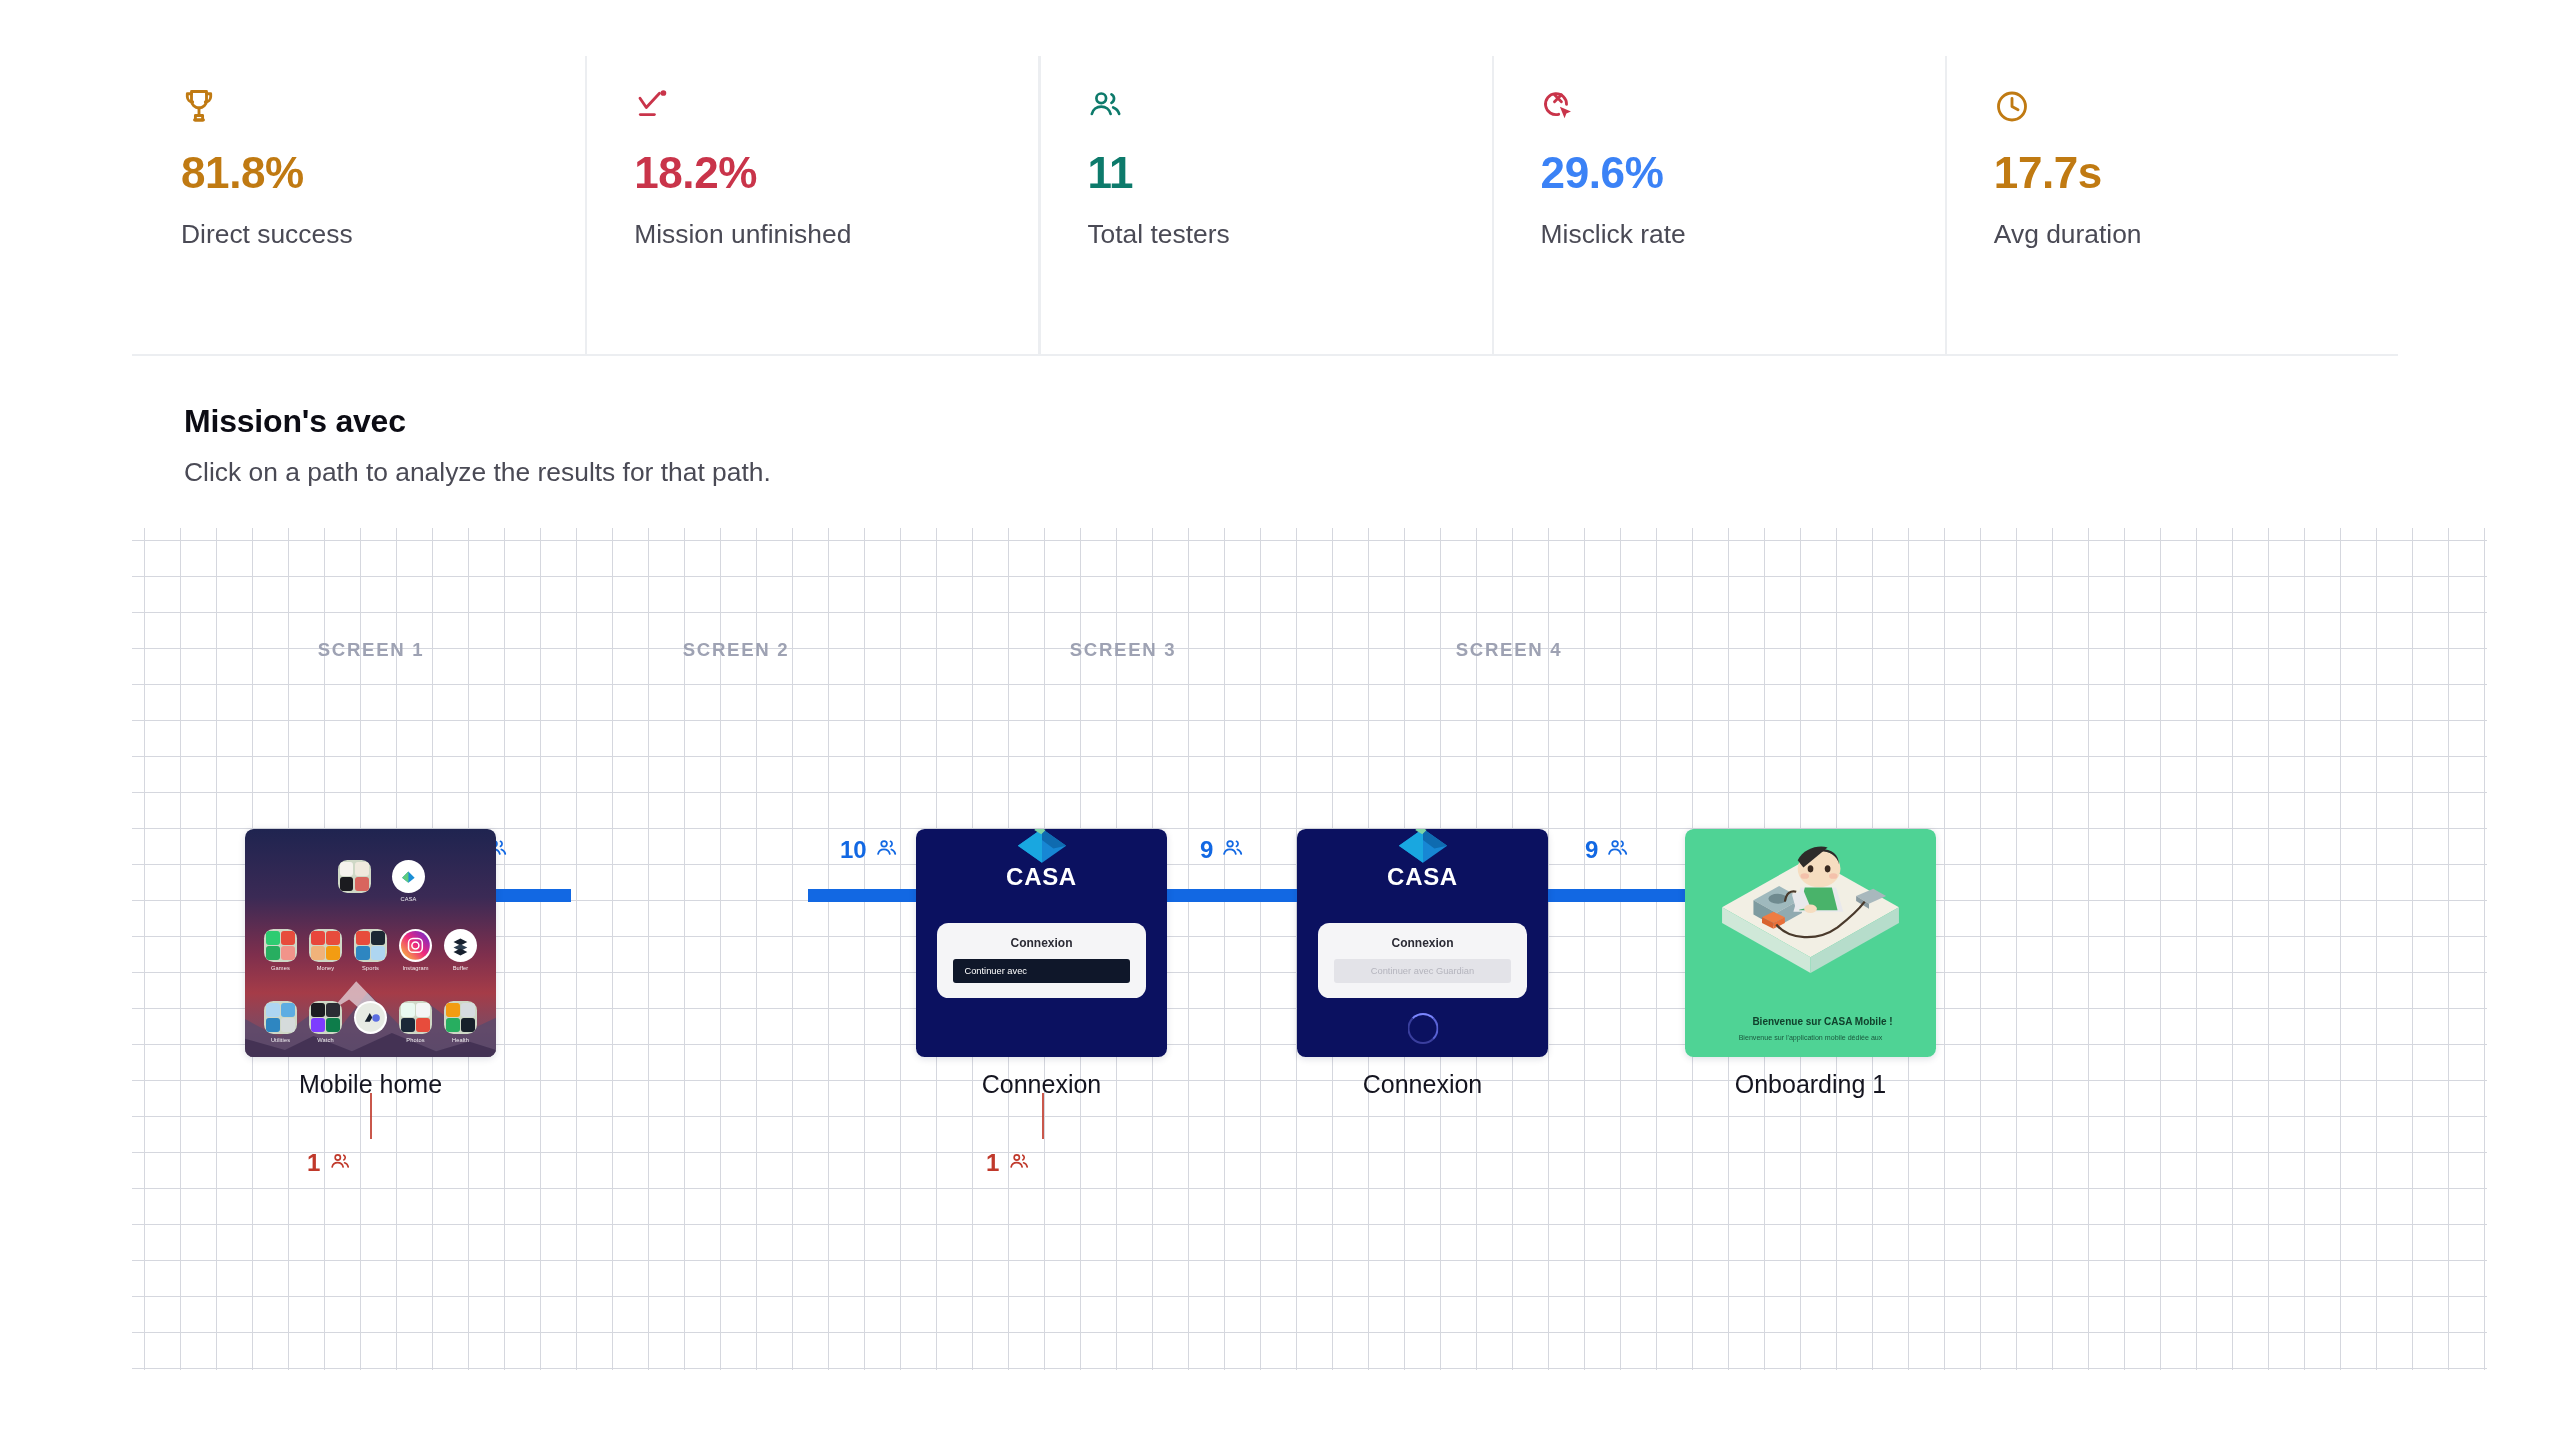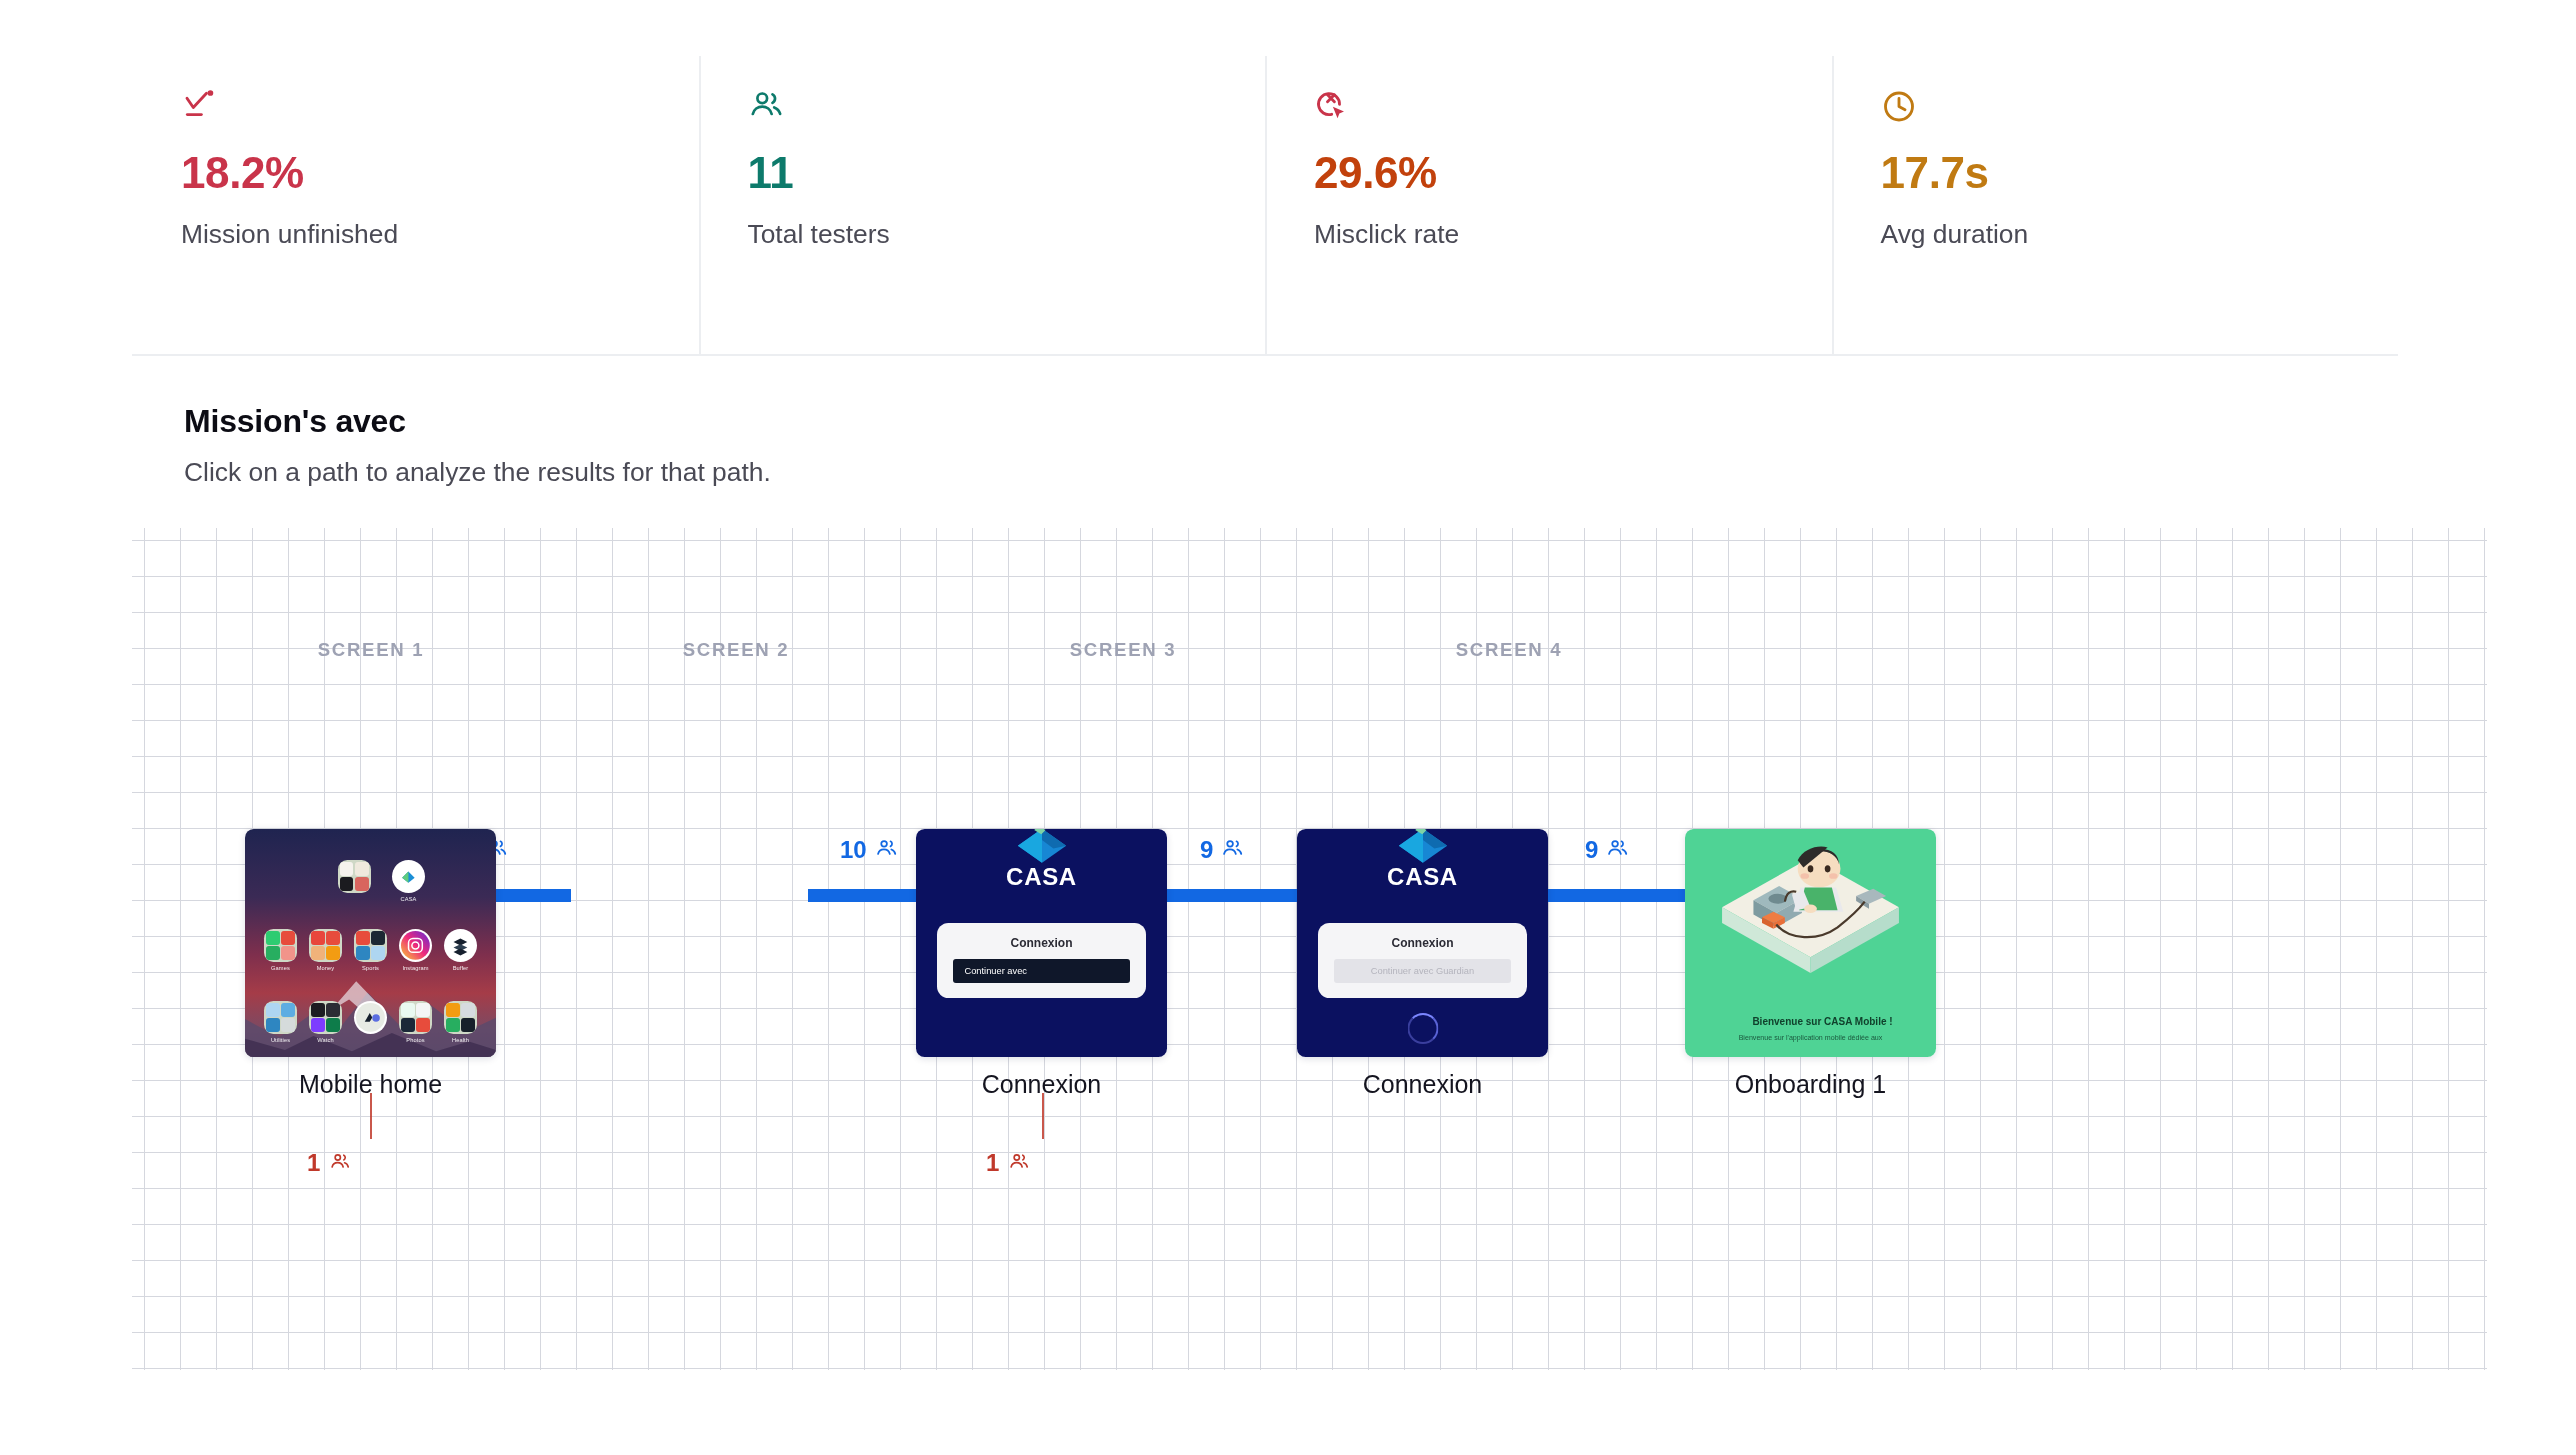--- a/index.html
+++ b/index.html
@@ -190,20 +190,34 @@
   .dot { width:17px; height:17px; border-radius:50%; flex:none; }
   .legend-lbl { font-size:23.5px; color:#14141f; }
 </style>
 </head>
 <body>
 
 <div class="page">
 
   <div class="kpi-bar">
 
+    <div class="kpi-card">
+      <div class="kpi-icon">
+        <svg width="36" height="40" viewBox="0 0 24 26" fill="none" stroke="#c07a12" stroke-width="1.9" stroke-linecap="round" stroke-linejoin="round">
+          <path d="M7 2h10v6a5 5 0 0 1-10 0V2z"></path>
+          <path d="M7 3.5H4.2v2A3.6 3.6 0 0 0 7.8 9"></path>
+          <path d="M17 3.5h2.8v2A3.6 3.6 0 0 1 16.2 9"></path>
+          <path d="M12 13v5"></path>
+            <path d="M9 21h6"></path>
+            <path d="M9.6 18h4.8v3H9.6z"></path>
+        </svg>
+      </div>
+      <div class="kpi-value" style="color:#c07a12">81.8%</div>
+      <div class="kpi-label">Direct success</div>
+    </div>
 
     <div class="kpi-card">
       <div class="kpi-icon">
         <svg width="36" height="40" viewBox="0 0 24 26" fill="none" stroke="#c9344a" stroke-width="1.9" stroke-linecap="round" stroke-linejoin="round">
           <path d="M4 6.5l4.2 6.2L17 3.2"></path>
           <circle cx="19.6" cy="3" r="1.9" fill="#c9344a" stroke="none"></circle>
           <path d="M4.2 17.4h9.4"></path>
         </svg>
       </div>
       <div class="kpi-value" style="color:#c9344a">18.2%</div>
@@ -224,21 +238,21 @@
     </div>
 
     <div class="kpi-card">
       <div class="kpi-icon">
         <svg width="36" height="40" viewBox="0 0 24 26" fill="none" stroke="#c9344a" stroke-width="1.9" stroke-linecap="round" stroke-linejoin="round">
           <path d="M17 10.6a7 7 0 1 0-5.2 6.6"></path>
           <path d="M9 4.2l4.6 4.6M13.6 4.2L9 8.8"></path>
           <path d="M12.6 12.2l7.4 3.2-3.1 1.2-1.2 3.2-3.1-7.6z" fill="#c9344a" stroke="none"></path>
         </svg>
       </div>
-      <div class="kpi-value" style="color:#c2410c">29.6%</div>
+      <div class="kpi-value" style="color:#3b82f6">29.6%</div>
       <div class="kpi-label">Misclick rate</div>
     </div>
 
     <div class="kpi-card">
       <div class="kpi-icon">
         <svg width="36" height="40" viewBox="0 0 24 26" fill="none" stroke="#c07a12" stroke-width="1.9" stroke-linecap="round" stroke-linejoin="round">
           <circle cx="12" cy="12" r="9"></circle>
           <path d="M12 6.6V12l4 2.2"></path>
         </svg>
       </div>

